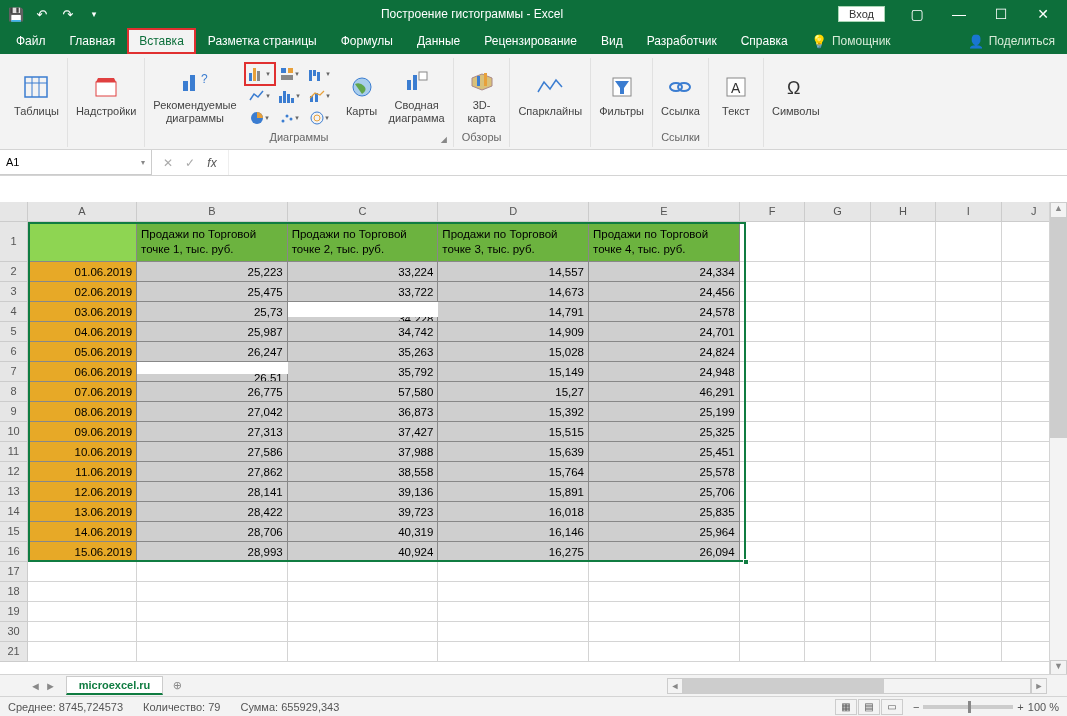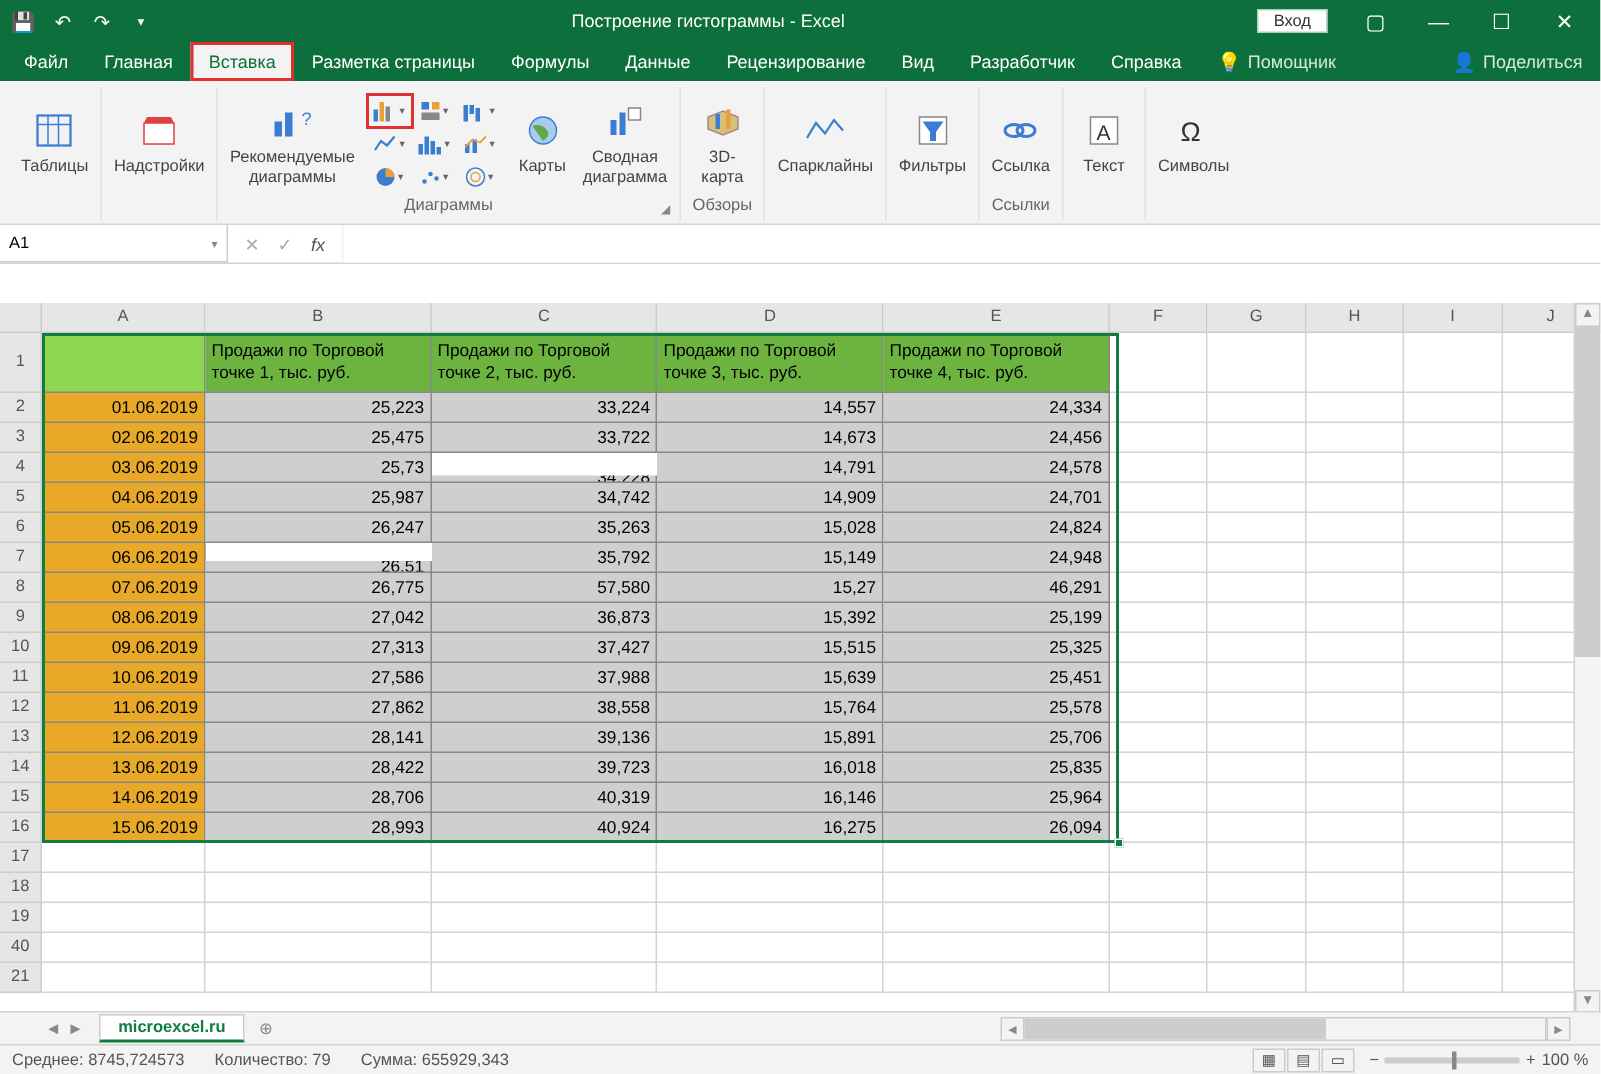--- a/index.html
+++ b/index.html
@@ -621,21 +621,21 @@
         <div class="cell " style="width: 152px;"></div>
         <div class="cell " style="width: 152px;"></div>
         <div class="cell " style="width: 152px;"></div>
         <div class="cell " style="width: 66px;"></div>
         <div class="cell " style="width: 66px;"></div>
         <div class="cell " style="width: 66px;"></div>
         <div class="cell " style="width: 66px;"></div>
         <div class="cell " style="width: 66px;"></div>
       </div>
       <div class="row">
-        <div class="rowhdr">40</div>
+        <div class="rowhdr">30</div>
         <div class="cell " style="width: 110px;"></div>
         <div class="cell " style="width: 152px;"></div>
         <div class="cell " style="width: 152px;"></div>
         <div class="cell " style="width: 152px;"></div>
         <div class="cell " style="width: 152px;"></div>
         <div class="cell " style="width: 66px;"></div>
         <div class="cell " style="width: 66px;"></div>
         <div class="cell " style="width: 66px;"></div>
         <div class="cell " style="width: 66px;"></div>
         <div class="cell " style="width: 66px;"></div>

